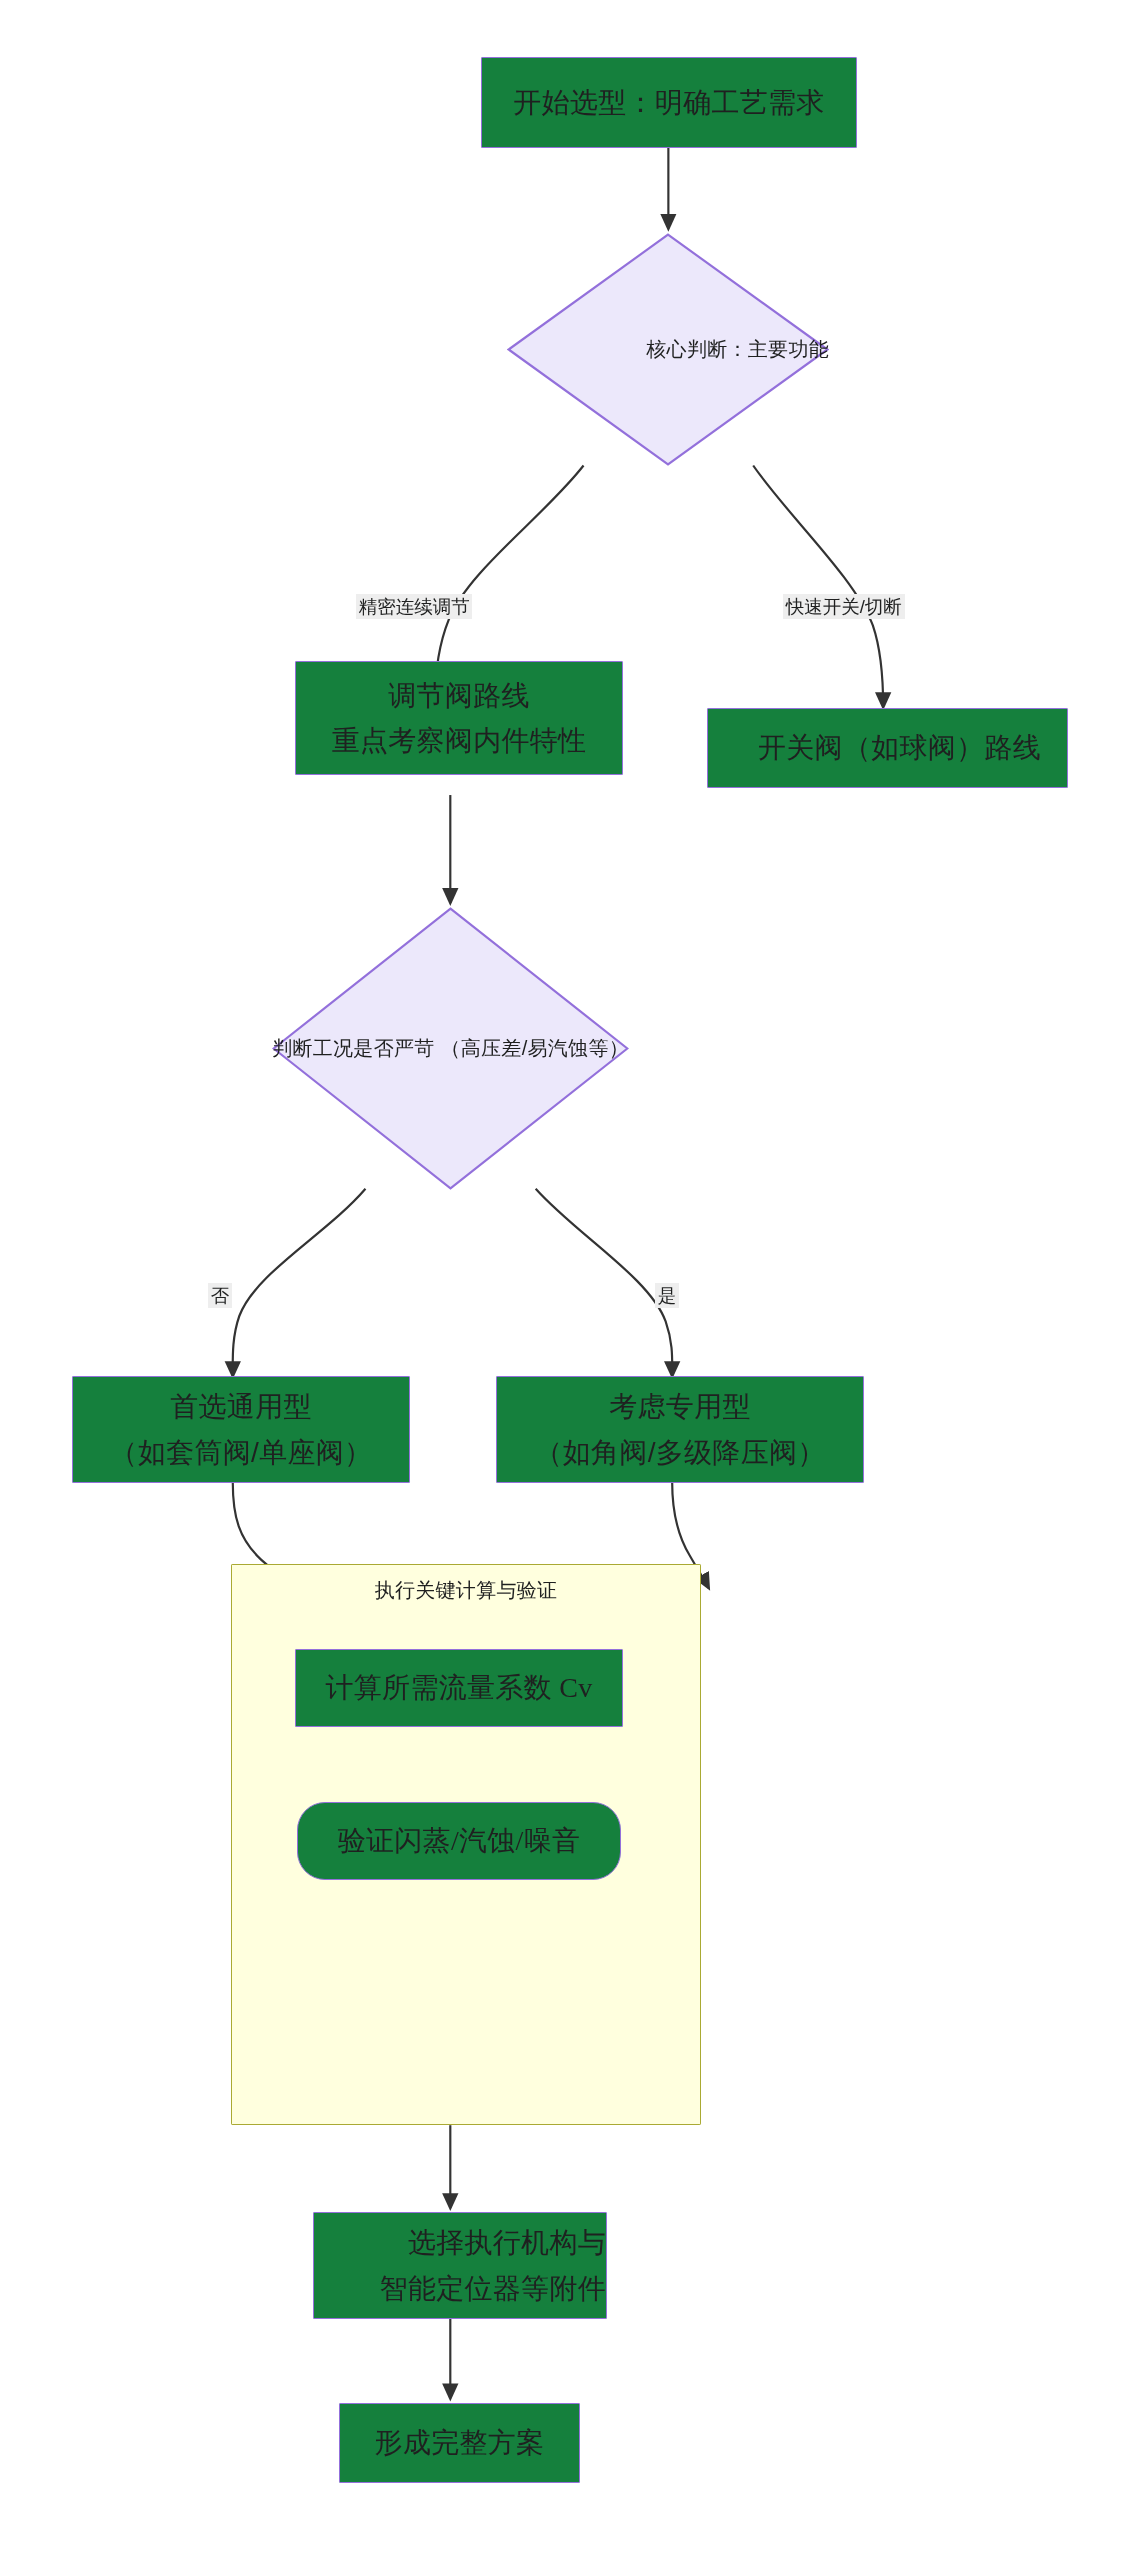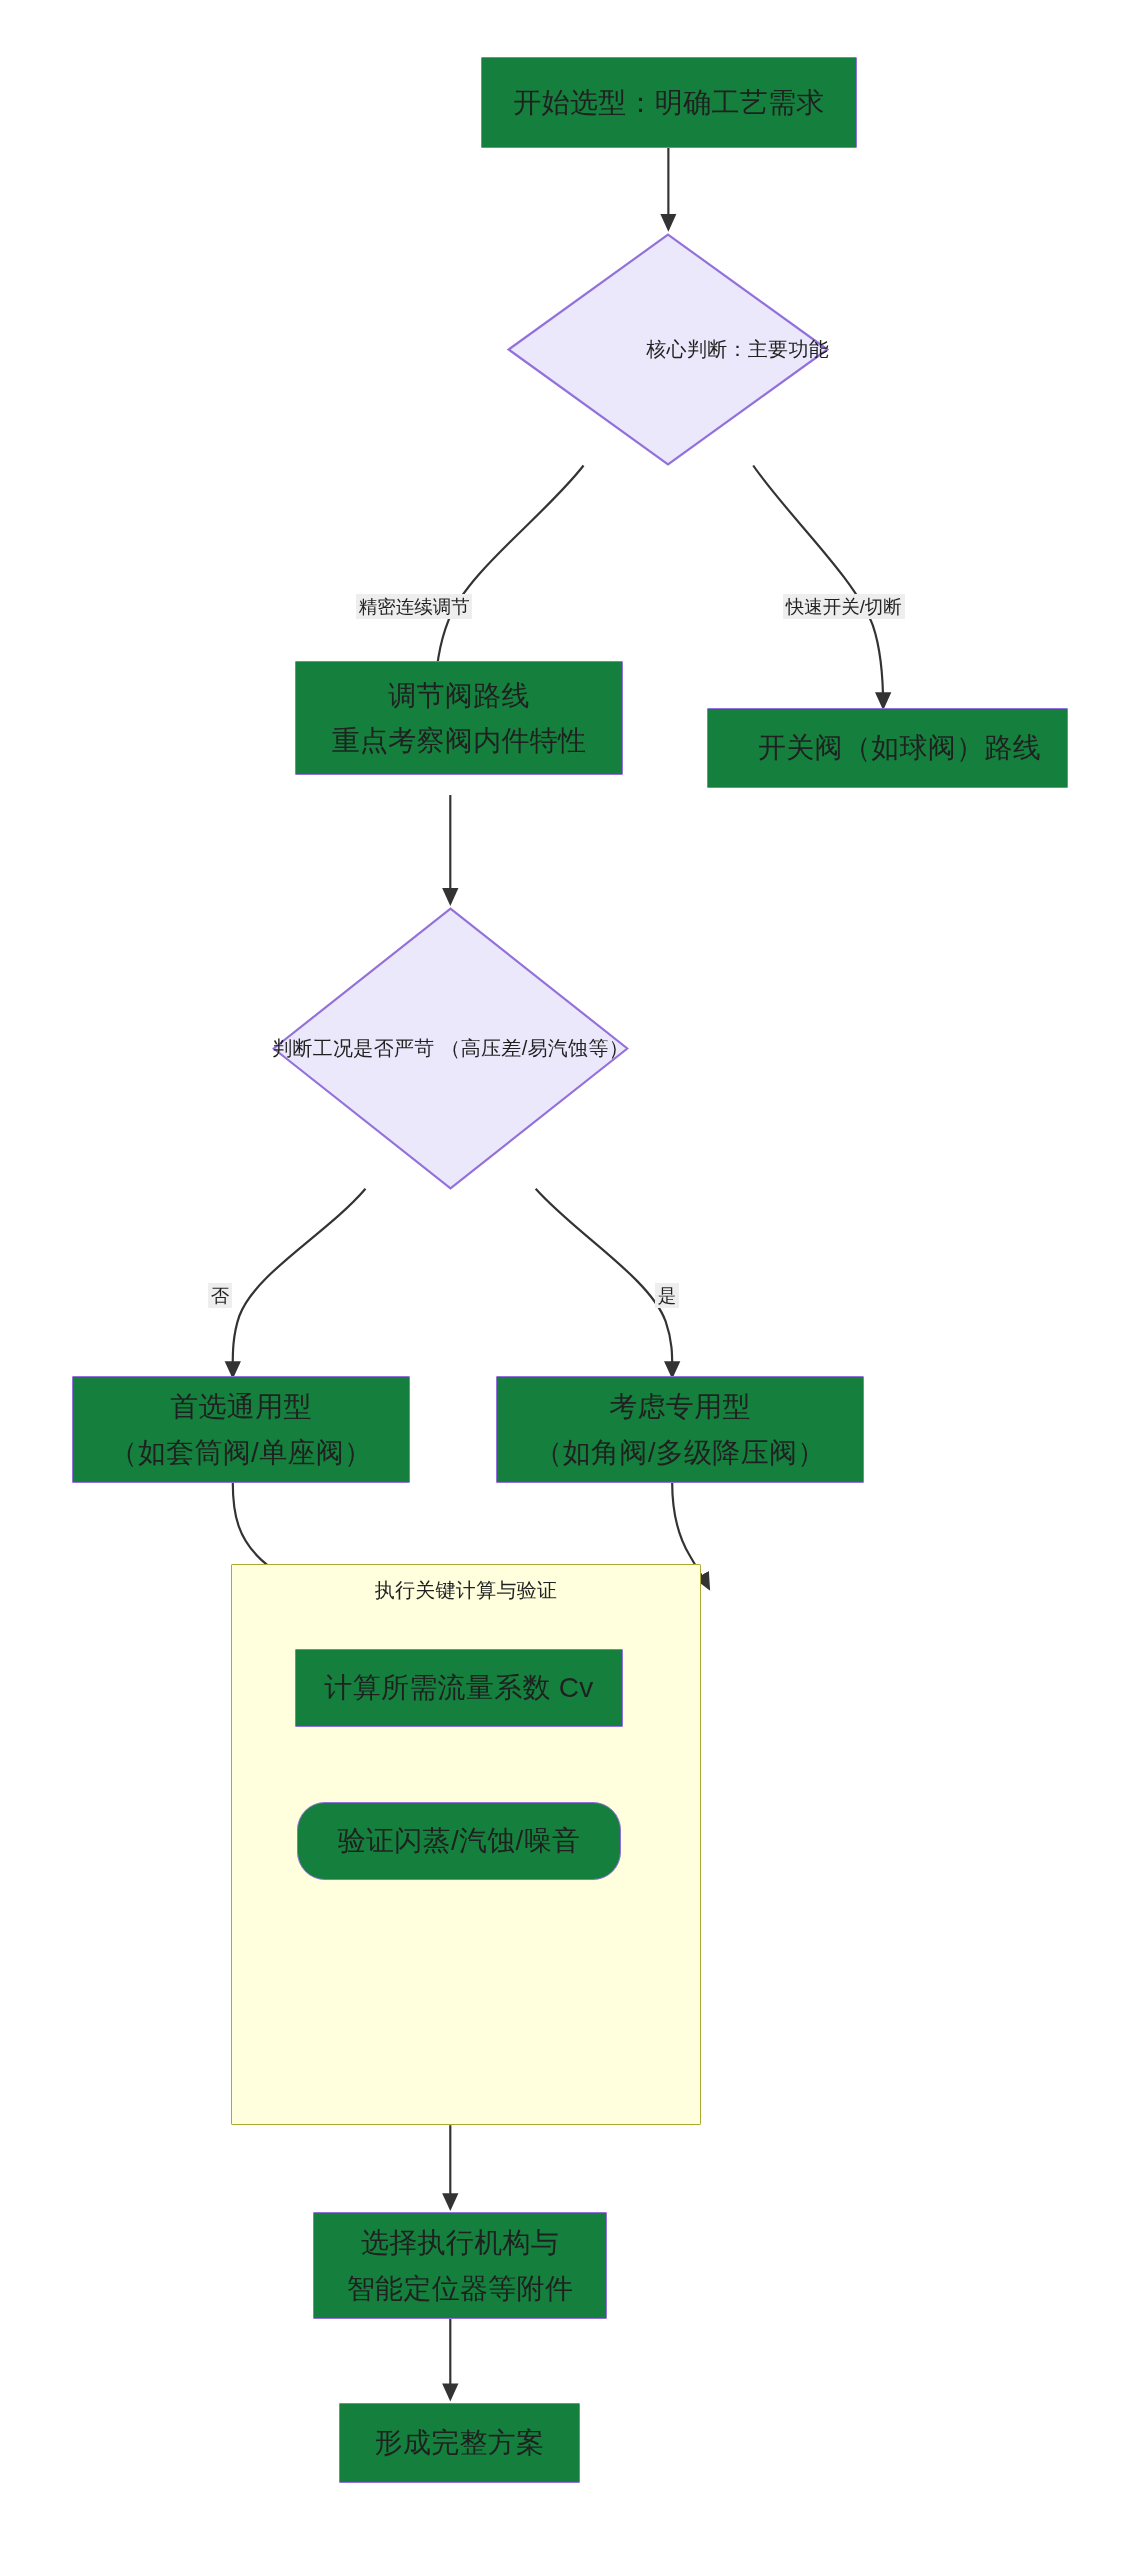--- a/index.html
+++ b/index.html
@@ -41,20 +41,21 @@
     text-align: center;
     letter-spacing: 0.3px;
     white-space: nowrap;
     margin-left: 8px;
   }
   .node .line { display: block; }
 
   
   .inner-node {
     border-width: 1.6px;
+    font-family: Liberation Serif, serif;
   }
 
   
   .diamond-wrap {
     position: absolute;
     display: flex;
     align-items: center;
     justify-content: flex-end;
   }
   .diamond-shape {
@@ -186,21 +187,21 @@
 
   <div class="node inner-node" style="left:287px; top:1649px; width:328px; height:78px;">
     <span class="line">计算所需流量系数 Cv</span>
   </div>
 
   <div class="node inner-node" style="left:289px; top:1802px; width:324px; height:78px;border-radius:28px;">
     <span class="line">验证闪蒸/汽蚀/噪音</span>
   </div>
 
 
-  <div class="node" style="left:305px; top:2212px; width:294px; height:107px;">
+  <div class="node" style="left:305px; top:2212px; width:294px; height:107px;align-items:flex-end;">
     <span class="line">选择执行机构与</span>
     <span class="line">智能定位器等附件</span>
   </div>
 
   <div class="node" style="left:331px; top:2403px; width:241px; height:80px;">
     <span class="line">形成完整方案</span>
   </div>
 
   <div class="edge-label" style="left:356px; top:594px;">精密连续调节</div>
 

